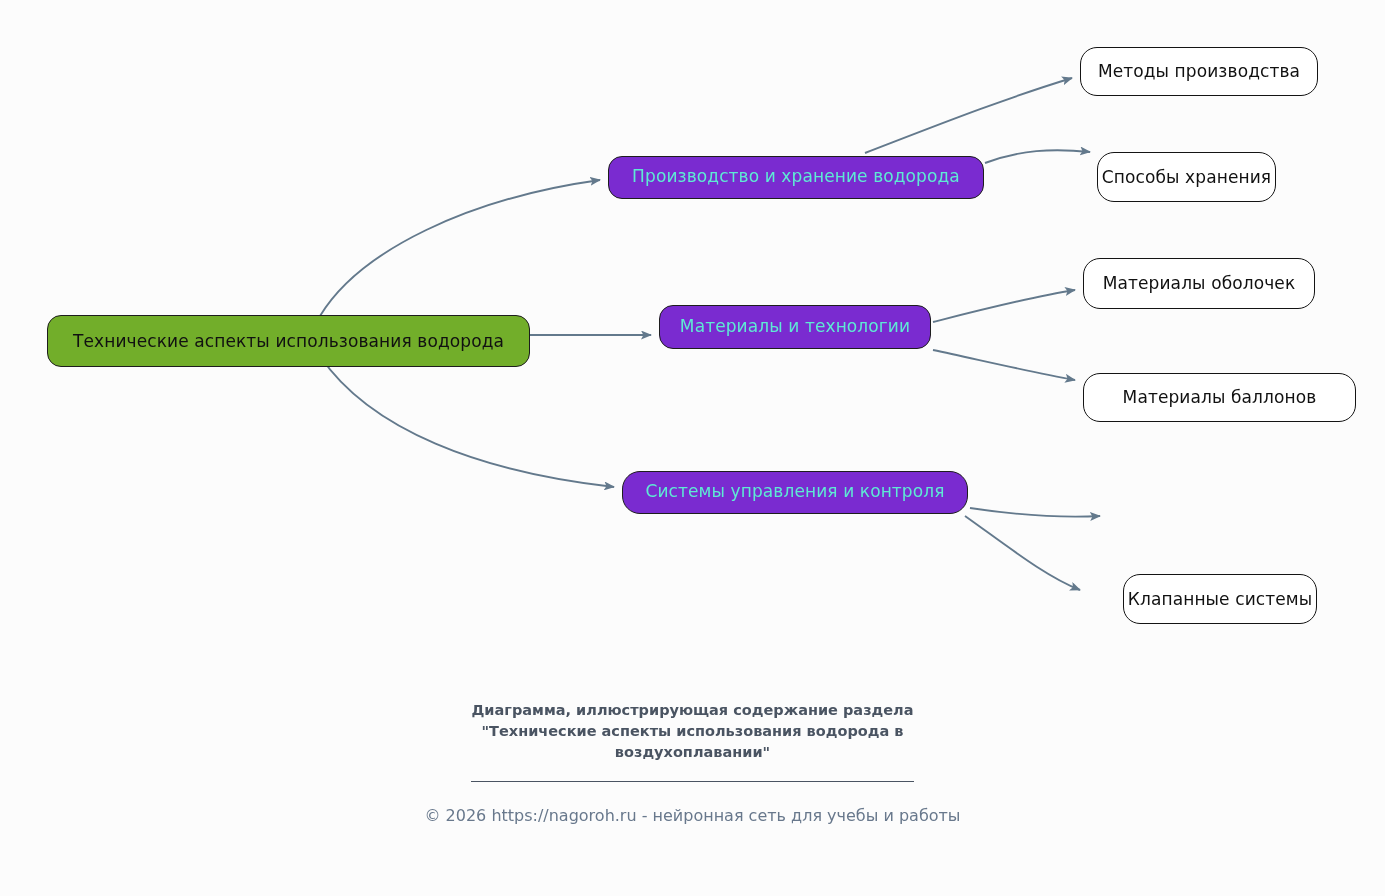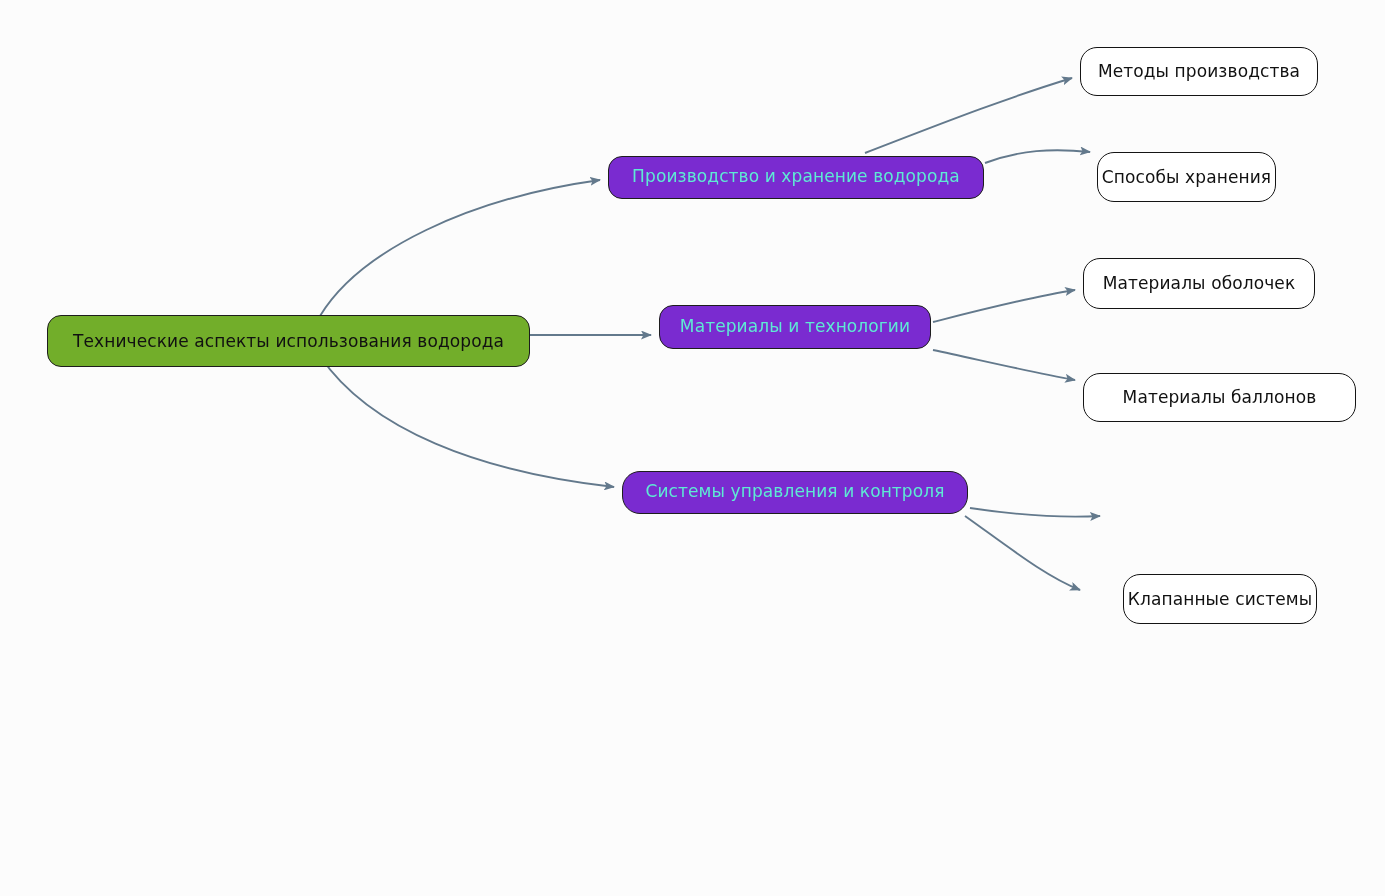--- a/index.html
+++ b/index.html
@@ -164,14 +164,23 @@
 
   <div class="node leaf" style="left:1083px; top:373px; width:273px; height:49px;align-items:center;">
     <span>Материалы баллонов</span>
   </div>
 
 
   <div class="node leaf" style="left:1087px; top:574px; width:194px; height:50px;margin-left:36px;">
     <span>Клапанные системы</span>
   </div>
 
+  <div id="footer">
+    <div id="caption">
+      <div>Диаграмма, иллюстрирующая содержание раздела</div>
+      <div>"Технические аспекты использования водорода в</div>
+      <div>воздухоплавании"</div>
+    </div>
+    <div id="divider"></div>
+    <div id="copyright">© 2026 https://nagoroh.ru - нейронная сеть для учебы и работы</div>
+  </div>
 
 </div>
 
 </body></html>

